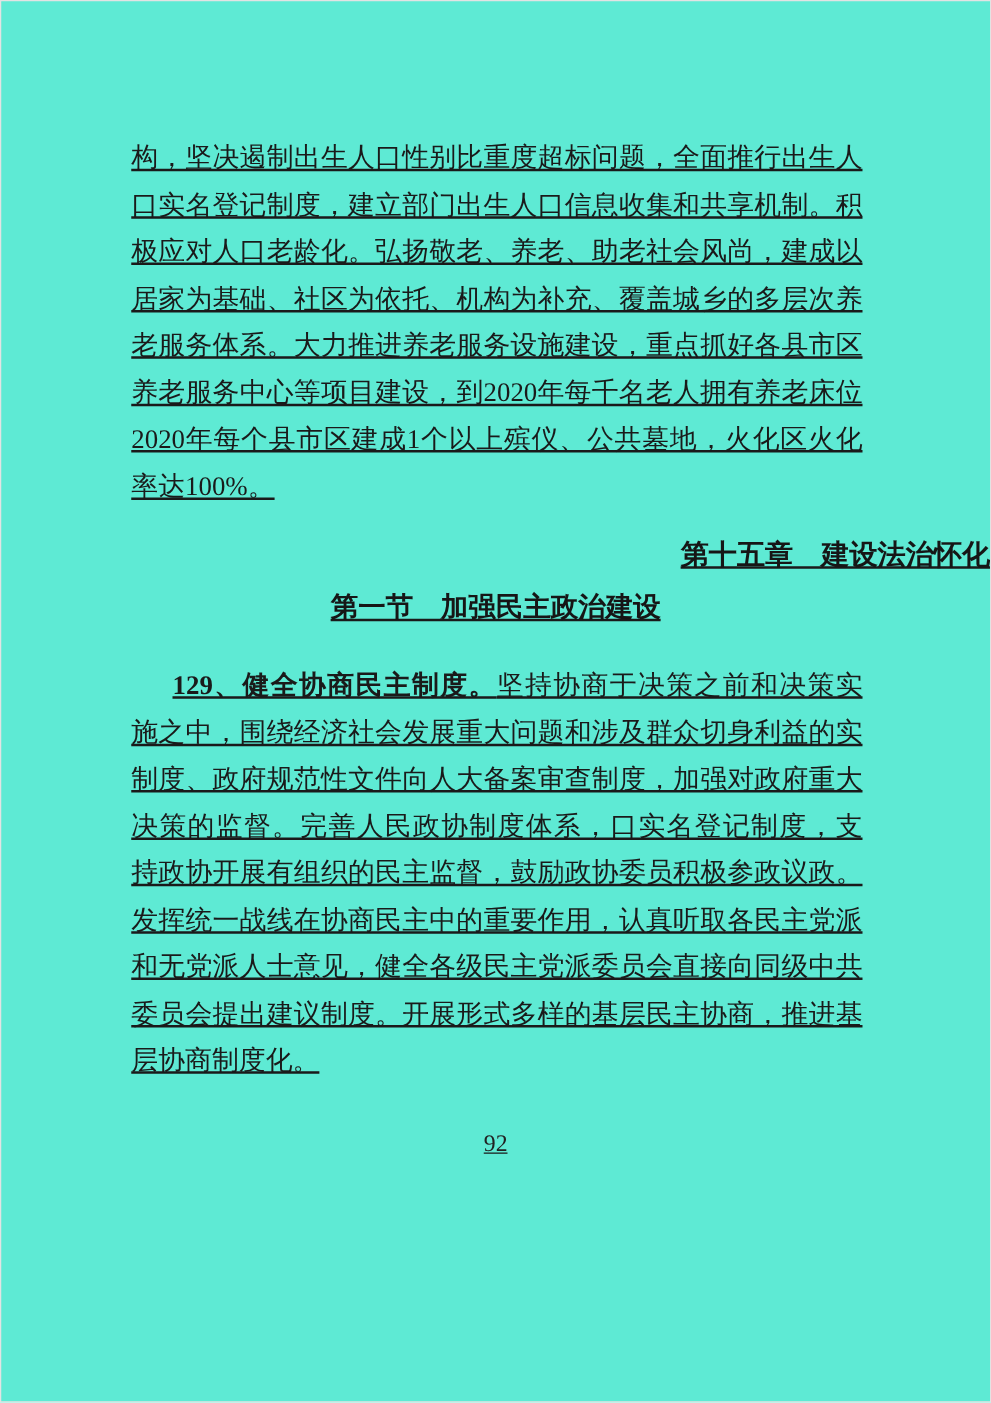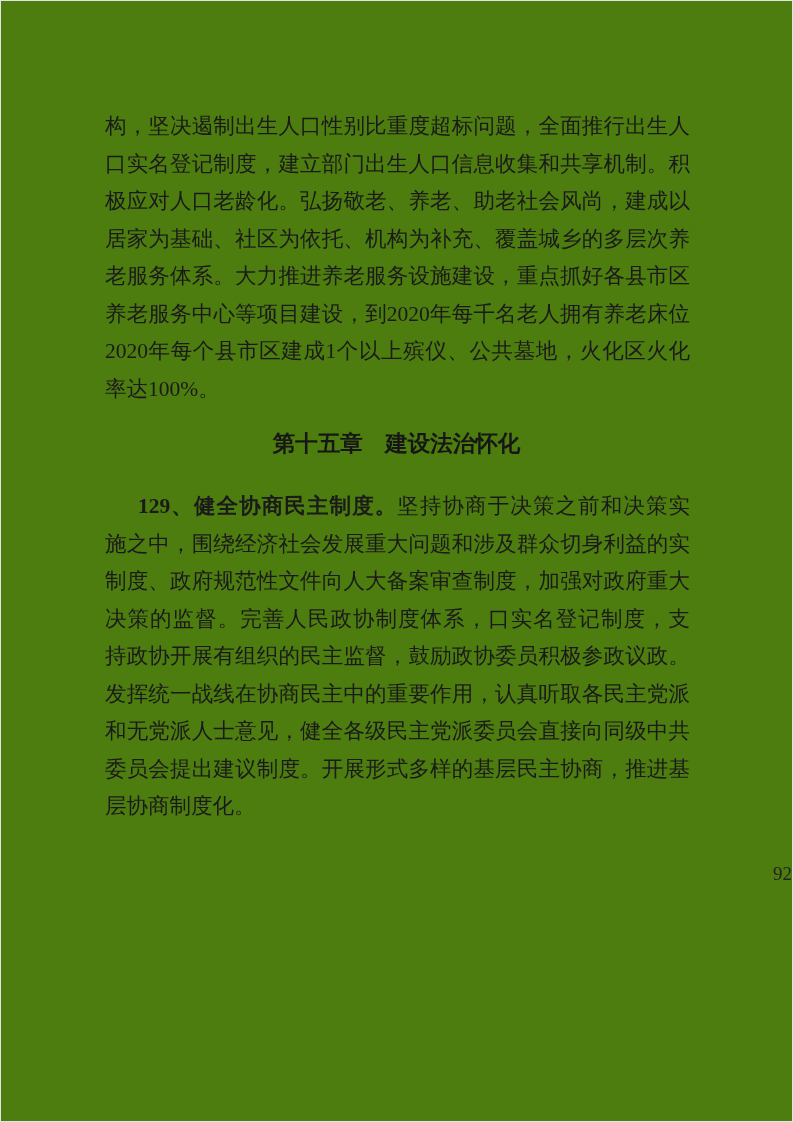--- a/index.html
+++ b/index.html
@@ -5,64 +5,65 @@
   html, body {
     margin: 0;
     padding: 0;
     background: #ffffff;
   }
   .page {
     position: relative;
     width: 793px;
     height: 1122px;
     box-sizing: border-box;
-    background: #4d7c0f;
+    background: #5eead4;
     border: 1px solid #e3e3e3;
     overflow: hidden;
     font-family: "Liberation Serif", "DejaVu Serif", serif;
     color: #1a1a1a;
+    text-decoration: underline;
   }
   .body-text {
     margin-left: 104px;
     margin-right: 104px;
     width: 585px;
   }
   .para-1 { margin-top: 107px; }
   .para-2 { margin-top: 28px; }
   .line {
     font-size: 21.5px;
     line-height: 37.5px;
     text-align: justify;
     white-space: normal;
   }
   .j { text-align-last: justify; }
   .last { text-align-last: left; }
   .indent { text-indent: 33px; }
   .bold { font-weight: bold; }
   .chapter-heading {
     margin: 20px 0 0 0;
-    text-align: center;
+    text-align: right;
     font-family: "Liberation Sans", "DejaVu Sans", sans-serif;
     font-size: 22.5px;
     font-weight: bold;
     line-height: 32px;
     color: #161616;
   }
   .section-heading {
     margin: 10px 0 0 0;
     text-align: center;
     font-family: "Liberation Serif", "DejaVu Serif", serif;
     font-size: 22px;
     font-weight: bold;
     line-height: 32px;
     color: #161616;
   }
   .page-number {
     margin-top: 36px;
-    text-align: right;
+    text-align: center;
     font-size: 19px;
     line-height: 24px;
     color: #222222;
   }
 </style>
 </head>
 <body>
 
 <div class="page">
 
@@ -72,20 +73,21 @@
     <div class="line j">极应对人口老龄化。弘扬敬老、养老、助老社会风尚，建成以</div>
     <div class="line j">居家为基础、社区为依托、机构为补充、覆盖城乡的多层次养</div>
     <div class="line j">老服务体系。大力推进养老服务设施建设，重点抓好各县市区</div>
     <div class="line j">养老服务中心等项目建设，到2020年每千名老人拥有养老床位</div>
     <div class="line j">2020年每个县市区建成1个以上殡仪、公共墓地，火化区火化</div>
     <div class="line last">率达100%。</div>
   </div>
 
   <h1 class="chapter-heading">第十五章　建设法治怀化</h1>
 
+  <h2 class="section-heading">第一节　加强民主政治建设</h2>
 
   <div class="body-text para-2">
     <div class="line j indent"><span class="bold">129、健全协商民主制度。</span><span>坚持协商于决策之前和决策实</span></div>
     <div class="line j">施之中，围绕经济社会发展重大问题和涉及群众切身利益的实</div>
     <div class="line j">制度、政府规范性文件向人大备案审查制度，加强对政府重大</div>
     <div class="line j">决策的监督。完善人民政协制度体系，口实名登记制度，支</div>
     <div class="line j">持政协开展有组织的民主监督，鼓励政协委员积极参政议政。</div>
     <div class="line j">发挥统一战线在协商民主中的重要作用，认真听取各民主党派</div>
     <div class="line j">和无党派人士意见，健全各级民主党派委员会直接向同级中共</div>
     <div class="line j">委员会提出建议制度。开展形式多样的基层民主协商，推进基</div>

